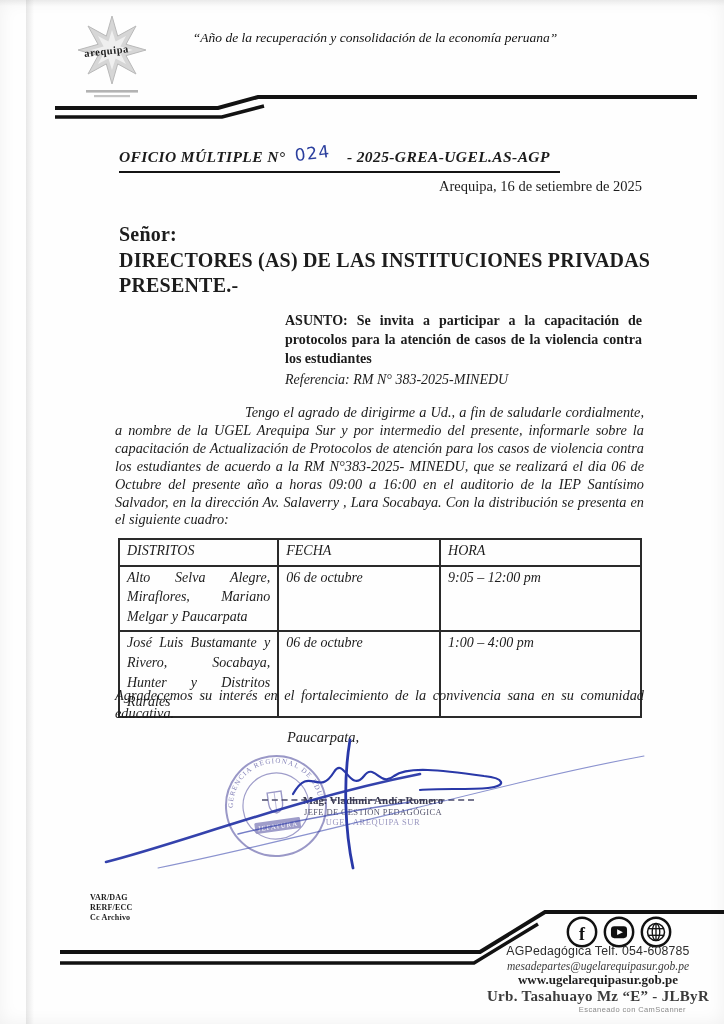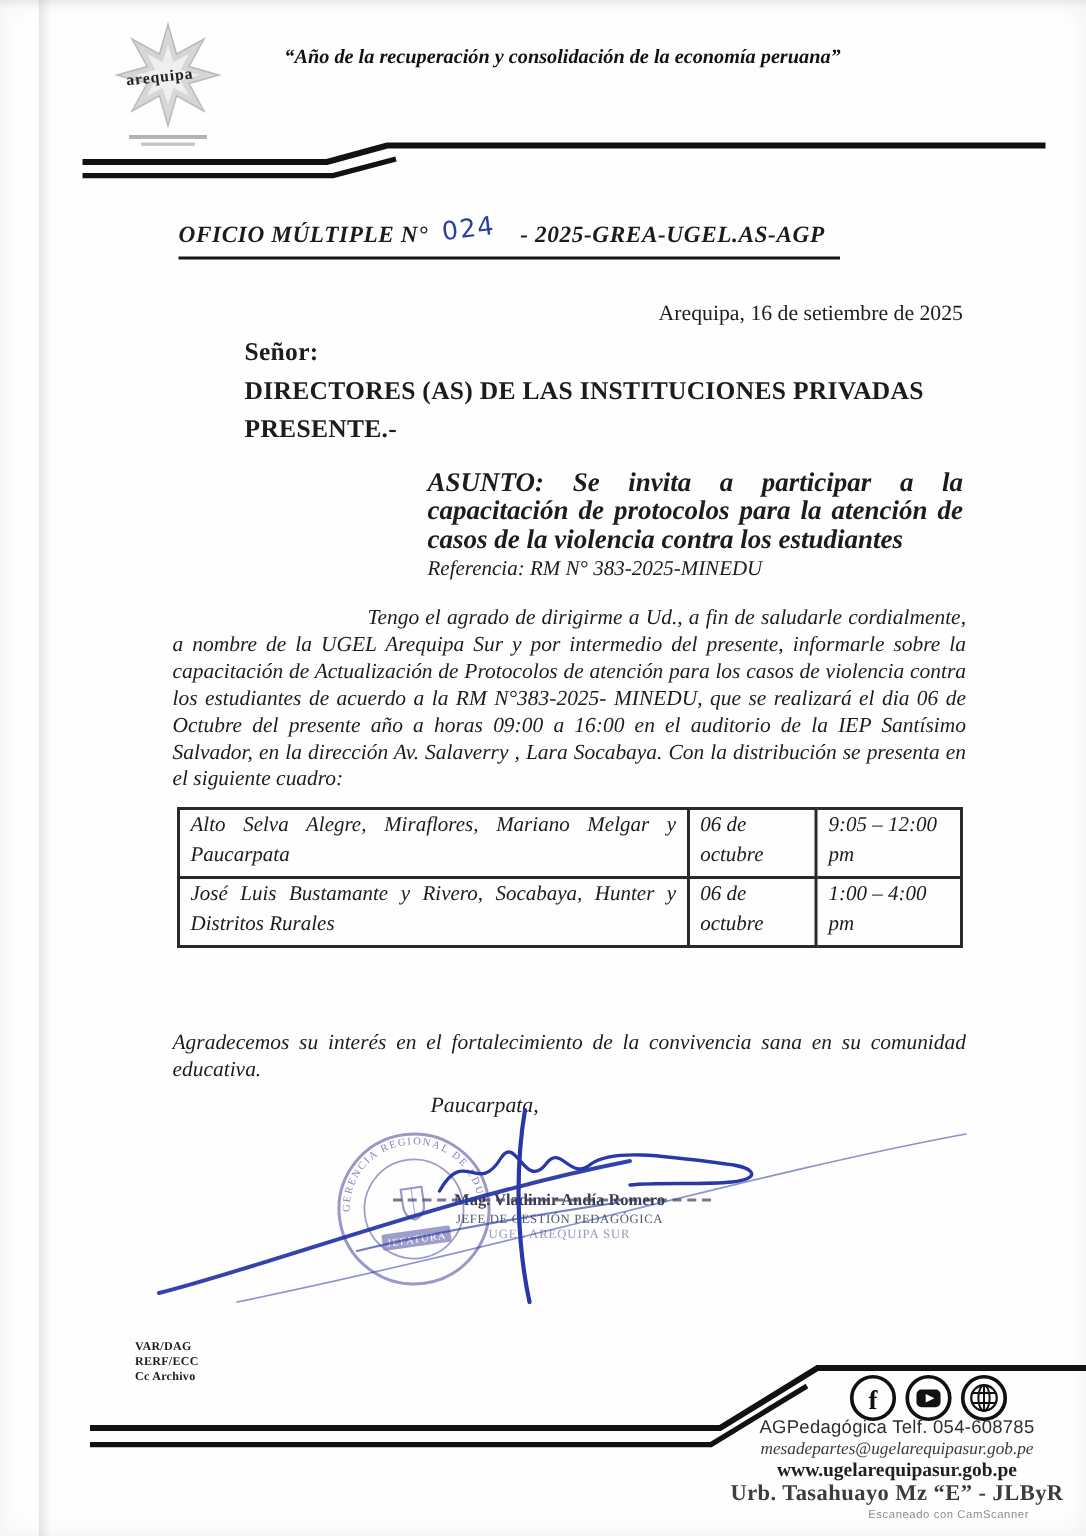--- a/index.html
+++ b/index.html
@@ -7,40 +7,40 @@
   .page { position:relative; width:724px; height:1024px; background:#fefefe; overflow:hidden;
           box-shadow: inset 0 0 18px rgba(0,0,0,.06); color:#1c1c1c; }
   .scan-edge-left { position:absolute; left:26px; top:0; width:8px; height:100%;
           background:linear-gradient(to right, rgba(110,110,110,.16), rgba(0,0,0,0)); }
   .scan-edge-top { position:absolute; left:0; top:0; width:100%; height:6px;
           background:linear-gradient(to bottom, rgba(120,120,120,.10), rgba(0,0,0,0)); }
 
   
   .logo { position:absolute; left:60px; top:14px; width:110px; height:95px; }
   .quote { position:absolute; left:150px; top:30px; width:450px; text-align:center;
-           font-style:italic; font-weight:700; font-size:13.5px; color:#111; }
+           font-style:italic; font-weight:400; font-size:13.5px; color:#111; }
   .rule-svg { position:absolute; left:0; top:80px; }
 
   
   .oficio-title { position:absolute; left:119px; top:146px; white-space:nowrap;
            border-bottom:2.5px solid #141414; padding:0 10px 5px 0;
            font-weight:700; font-style:italic; font-size:15.5px; letter-spacing:.4px; }
   .hand-number { display:inline-block; font-family:"DejaVu Sans", sans-serif; font-style:normal;
            font-weight:400; color:#2b3f9e; font-size:17px; transform:rotate(-7deg) translateY(-3px);
            margin:0 16px 0 10px; letter-spacing:1px; }
   .date-line { position:absolute; left:340px; top:178px; width:302px; text-align:right;
-           font-size:14.5px; color:#1d1d1d;margin-top:23px; }
-
-  
-  .recipient { position:absolute; left:119px; top:222px; font-weight:700; font-size:17px;
-           line-height:25.5px; letter-spacing:.2px;margin-left:44px; }
+           font-size:14.5px; color:#1d1d1d; }
+
+  
+  .recipient { position:absolute; left:119px; top:222px; font-weight:700; font-size:20px;
+           line-height:25.5px; letter-spacing:.2px; }
 
   
   .subject { position:absolute; left:285px; top:312px; width:357px; text-align:justify;
-           font-weight:700; font-style:italic; font-size:18px; line-height:18.8px; }
+           font-weight:700; font-size:14px; line-height:18.8px; }
   .reference { position:absolute; left:285px; top:372px; font-style:italic; font-size:14px; }
 
   
   .body-par { position:absolute; left:115px; top:404px; width:529px; text-align:justify;
            font-style:italic; font-size:14.3px; line-height:17.9px; text-indent:130px; }
 
   
   table.sched { position:absolute; left:118px; top:538px; width:524px; border-collapse:collapse;
            font-style:italic; font-size:14px; }
   table.sched th, table.sched td { border:2px solid #2a2a2a; vertical-align:top;
@@ -120,20 +120,25 @@
   </div>
   <div class="reference">
     <span>Referencia:</span>
     <span>RM N° 383-2025-MINEDU</span>
   </div>
 
   <div class="body-par">Tengo el agrado de dirigirme a Ud., a fin de saludarle cordialmente, a nombre de la UGEL Arequipa Sur y por intermedio del presente, informarle sobre la capacitación de Actualización de Protocolos de atención para los casos de violencia contra los estudiantes de acuerdo a la RM N°383-2025- MINEDU, que se realizará el dia 06 de Octubre del presente año a horas 09:00 a 16:00 en el auditorio de la IEP Santísimo Salvador, en la dirección Av. Salaverry , Lara Socabaya. Con la distribución se presenta en el siguiente cuadro:</div>
 
   <table class="sched">
     <tbody>
+        <tr>
+      <th class="col-d">DISTRITOS</th>
+      <th class="col-f">FECHA</th>
+      <th class="col-h">HORA</th>
+    </tr>
     <tr>
       <td class="justify">Alto Selva Alegre, Miraflores, Mariano Melgar y Paucarpata</td>
       <td>06 de octubre</td>
       <td>9:05 – 12:00 pm</td>
     </tr>
     <tr>
       <td class="justify">José Luis Bustamante y Rivero, Socabaya, Hunter y Distritos Rurales</td>
       <td>06 de octubre</td>
       <td>1:00 – 4:00 pm</td>
     </tr>

